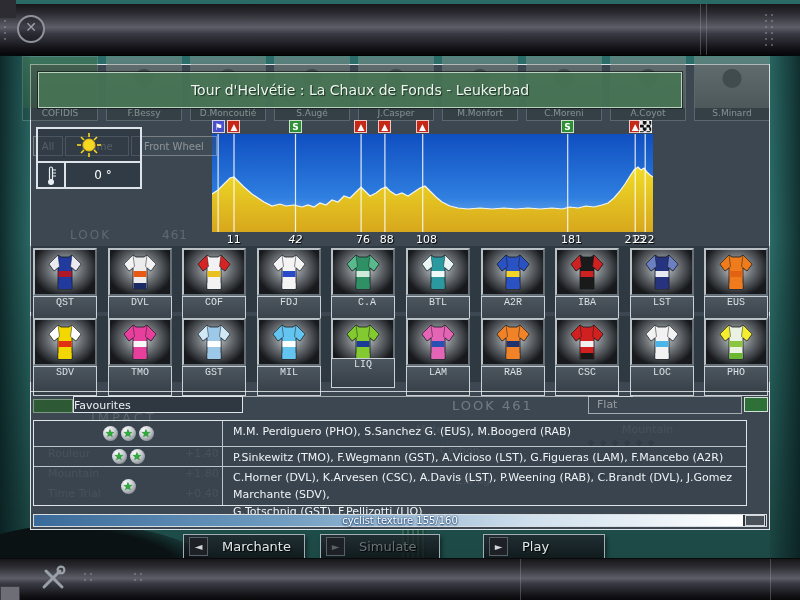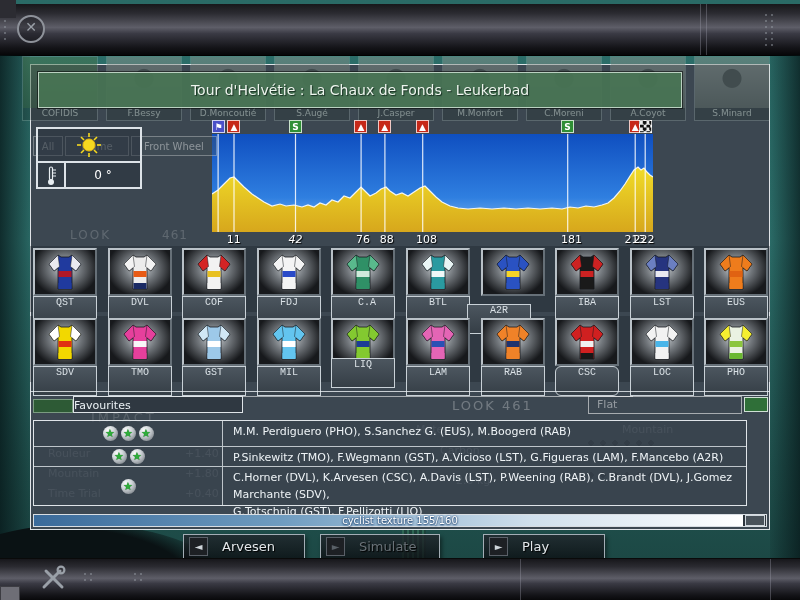--- a/index.html
+++ b/index.html
@@ -286,21 +286,21 @@
       <div class="tlab abs" style="left: 406px; top: 296px;">BTL</div>
       <div class="tile abs" style="left: 481px; top: 248px;">
         <svg viewBox="0 0 44 40" width="44" height="40">
     <path d="M6,12 L15,3 L18,5 L26,5 L29,3 L38,12 L33,19 L29,16 L29,37 L15,37 L15,16 L11,19 Z" fill="#2a52c2" stroke="#14181c" stroke-width="0.8"></path>
     <path d="M6,12 L15,3 L16.5,14.5 L11,19 Z" fill="#2a52c2" stroke="#14181c" stroke-width="0.5"></path>
     <path d="M38,12 L29,3 L27.5,14.5 L33,19 Z" fill="#2a52c2" stroke="#14181c" stroke-width="0.5"></path>
     <rect x="15.5" y="19" width="13" height="6" fill="#f5d428"></rect>
     <rect x="15.5" y="31" width="13" height="6" fill="#2a52c2"></rect>
   </svg>
       </div>
-      <div class="tlab abs" style="left: 467px; top: 296px; margin-top: 8px;">A2R</div>
+      <div class="tlab abs" style="left: 481px; top: 296px;">A2R</div>
       <div class="tile abs" style="left: 555px; top: 248px;">
         <svg viewBox="0 0 44 40" width="44" height="40">
     <path d="M6,12 L15,3 L18,5 L26,5 L29,3 L38,12 L33,19 L29,16 L29,37 L15,37 L15,16 L11,19 Z" fill="#1a1a1a" stroke="#14181c" stroke-width="0.8"></path>
     <path d="M6,12 L15,3 L16.5,14.5 L11,19 Z" fill="#cc2222" stroke="#14181c" stroke-width="0.5"></path>
     <path d="M38,12 L29,3 L27.5,14.5 L33,19 Z" fill="#cc2222" stroke="#14181c" stroke-width="0.5"></path>
     <rect x="15.5" y="19" width="13" height="6" fill="#cc2222"></rect>
     <rect x="15.5" y="31" width="13" height="6" fill="#1a1a1a"></rect>
   </svg>
       </div>
       <div class="tlab abs" style="left: 555px; top: 296px;">IBA</div>
@@ -396,21 +396,21 @@
       <div class="tlab abs" style="left: 481px; top: 366px;">RAB</div>
       <div class="tile abs" style="left: 555px; top: 318px;">
         <svg viewBox="0 0 44 40" width="44" height="40">
     <path d="M6,12 L15,3 L18,5 L26,5 L29,3 L38,12 L33,19 L29,16 L29,37 L15,37 L15,16 L11,19 Z" fill="#d02020" stroke="#14181c" stroke-width="0.8"></path>
     <path d="M6,12 L15,3 L16.5,14.5 L11,19 Z" fill="#d02020" stroke="#14181c" stroke-width="0.5"></path>
     <path d="M38,12 L29,3 L27.5,14.5 L33,19 Z" fill="#d02020" stroke="#14181c" stroke-width="0.5"></path>
     <rect x="15.5" y="19" width="13" height="6" fill="#f0f0f0"></rect>
     <rect x="15.5" y="31" width="13" height="6" fill="#181818"></rect>
   </svg>
       </div>
-      <div class="tlab abs" style="left: 555px; top: 366px; border-radius: 6px;">CSC</div>
+      <div class="tlab abs" style="left: 555px; top: 366px;">CSC</div>
       <div class="tile abs" style="left: 630px; top: 318px;">
         <svg viewBox="0 0 44 40" width="44" height="40">
     <path d="M6,12 L15,3 L18,5 L26,5 L29,3 L38,12 L33,19 L29,16 L29,37 L15,37 L15,16 L11,19 Z" fill="#f2f2f2" stroke="#14181c" stroke-width="0.8"></path>
     <path d="M6,12 L15,3 L16.5,14.5 L11,19 Z" fill="#f2f2f2" stroke="#14181c" stroke-width="0.5"></path>
     <path d="M38,12 L29,3 L27.5,14.5 L33,19 Z" fill="#f2f2f2" stroke="#14181c" stroke-width="0.5"></path>
     <rect x="15.5" y="19" width="13" height="6" fill="#49b5e9"></rect>
     <rect x="15.5" y="31" width="13" height="6" fill="#f2f2f2"></rect>
   </svg>
       </div>
       <div class="tlab abs" style="left: 630px; top: 366px;">LOC</div>
@@ -468,21 +468,21 @@
 
   <div class="abs" id="progress">
     <div id="progress-fill" style="width: 96.9%;"></div>
     <div id="progress-rem"></div>
     <div id="progress-label">cyclist texture 155/160</div>
   </div>
 
   <div id="footer-buttons">
       <div class="fbtn" style="left: 183px; width: 122px;">
         <div class="ficon">◄</div>
-        <div class="flab">Arvesen</div>
+        <div class="flab">Marchante</div>
       </div>
       <div class="fbtn disabled" style="left: 320px; width: 120px;">
         <div class="ficon">►</div>
         <div class="flab">Simulate</div>
       </div>
       <div class="fbtn" style="left: 483px; width: 122px;">
         <div class="ficon">►</div>
         <div class="flab">Play</div>
       </div>
     </div>

